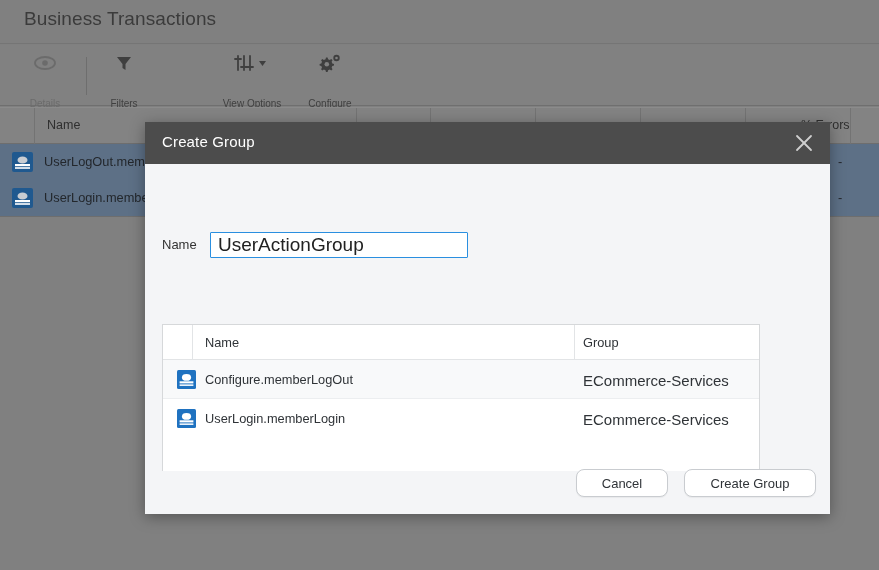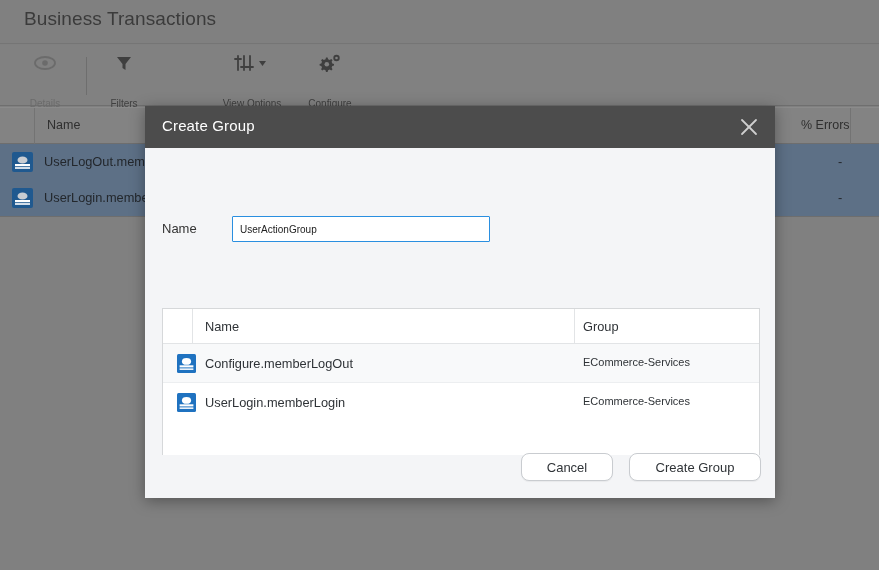--- a/index.html
+++ b/index.html
@@ -153,22 +153,22 @@
     left: 0; top: 0;
     width: 2px;
     height: 463px;
     background: #7a7a7a;
   }
 
   
   #modal {
     position: absolute;
     left: 145px;
-    top: 106px;
-    width: 630px;
+    top: 122px;
+    width: 685px;
     height: 392px;
     background: #f4f5f7;
     box-shadow: 0 3px 14px rgba(0,0,0,.35);
   }
 
   #modal-header {
     position: relative;
     height: 42px;
     background: #4c4c4c;
   }
@@ -210,26 +210,25 @@
   }
   #name-input {
     position: absolute;
     left: 48px;
     top: 0;
     width: 258px;
     height: 26px;
     border: 1px solid #2a8fe0;
     background: #ffffff;
     font-family: "Liberation Sans", sans-serif;
-    font-size: 10px;
+    font-size: 19px;
     color: #222222;
     padding: 0 7px;
     outline: none;
     border-radius: 1px;
-    margin-left: 22px;
   }
 
   #members-note {
     position: absolute;
     left: 17px;
     top: 132px;
     font-size: 12.6px;
     color: #333333;
   }
 
@@ -277,21 +276,21 @@
     position: absolute;
     left: 42px;
     top: 12px;
     font-size: 12.8px;
     color: #2f3337;
   }
   .mt-row-tier {
     position: absolute;
     left: 420px;
     top: 12px;
-    font-size: 11px;
+    font-size: 15px;
     color: #2f3337;
   }
 
   #modal-footer {
     position: relative;
     height: 43px;
     background: #f4f5f7;
   }
   .footer-btn {
     position: absolute;

